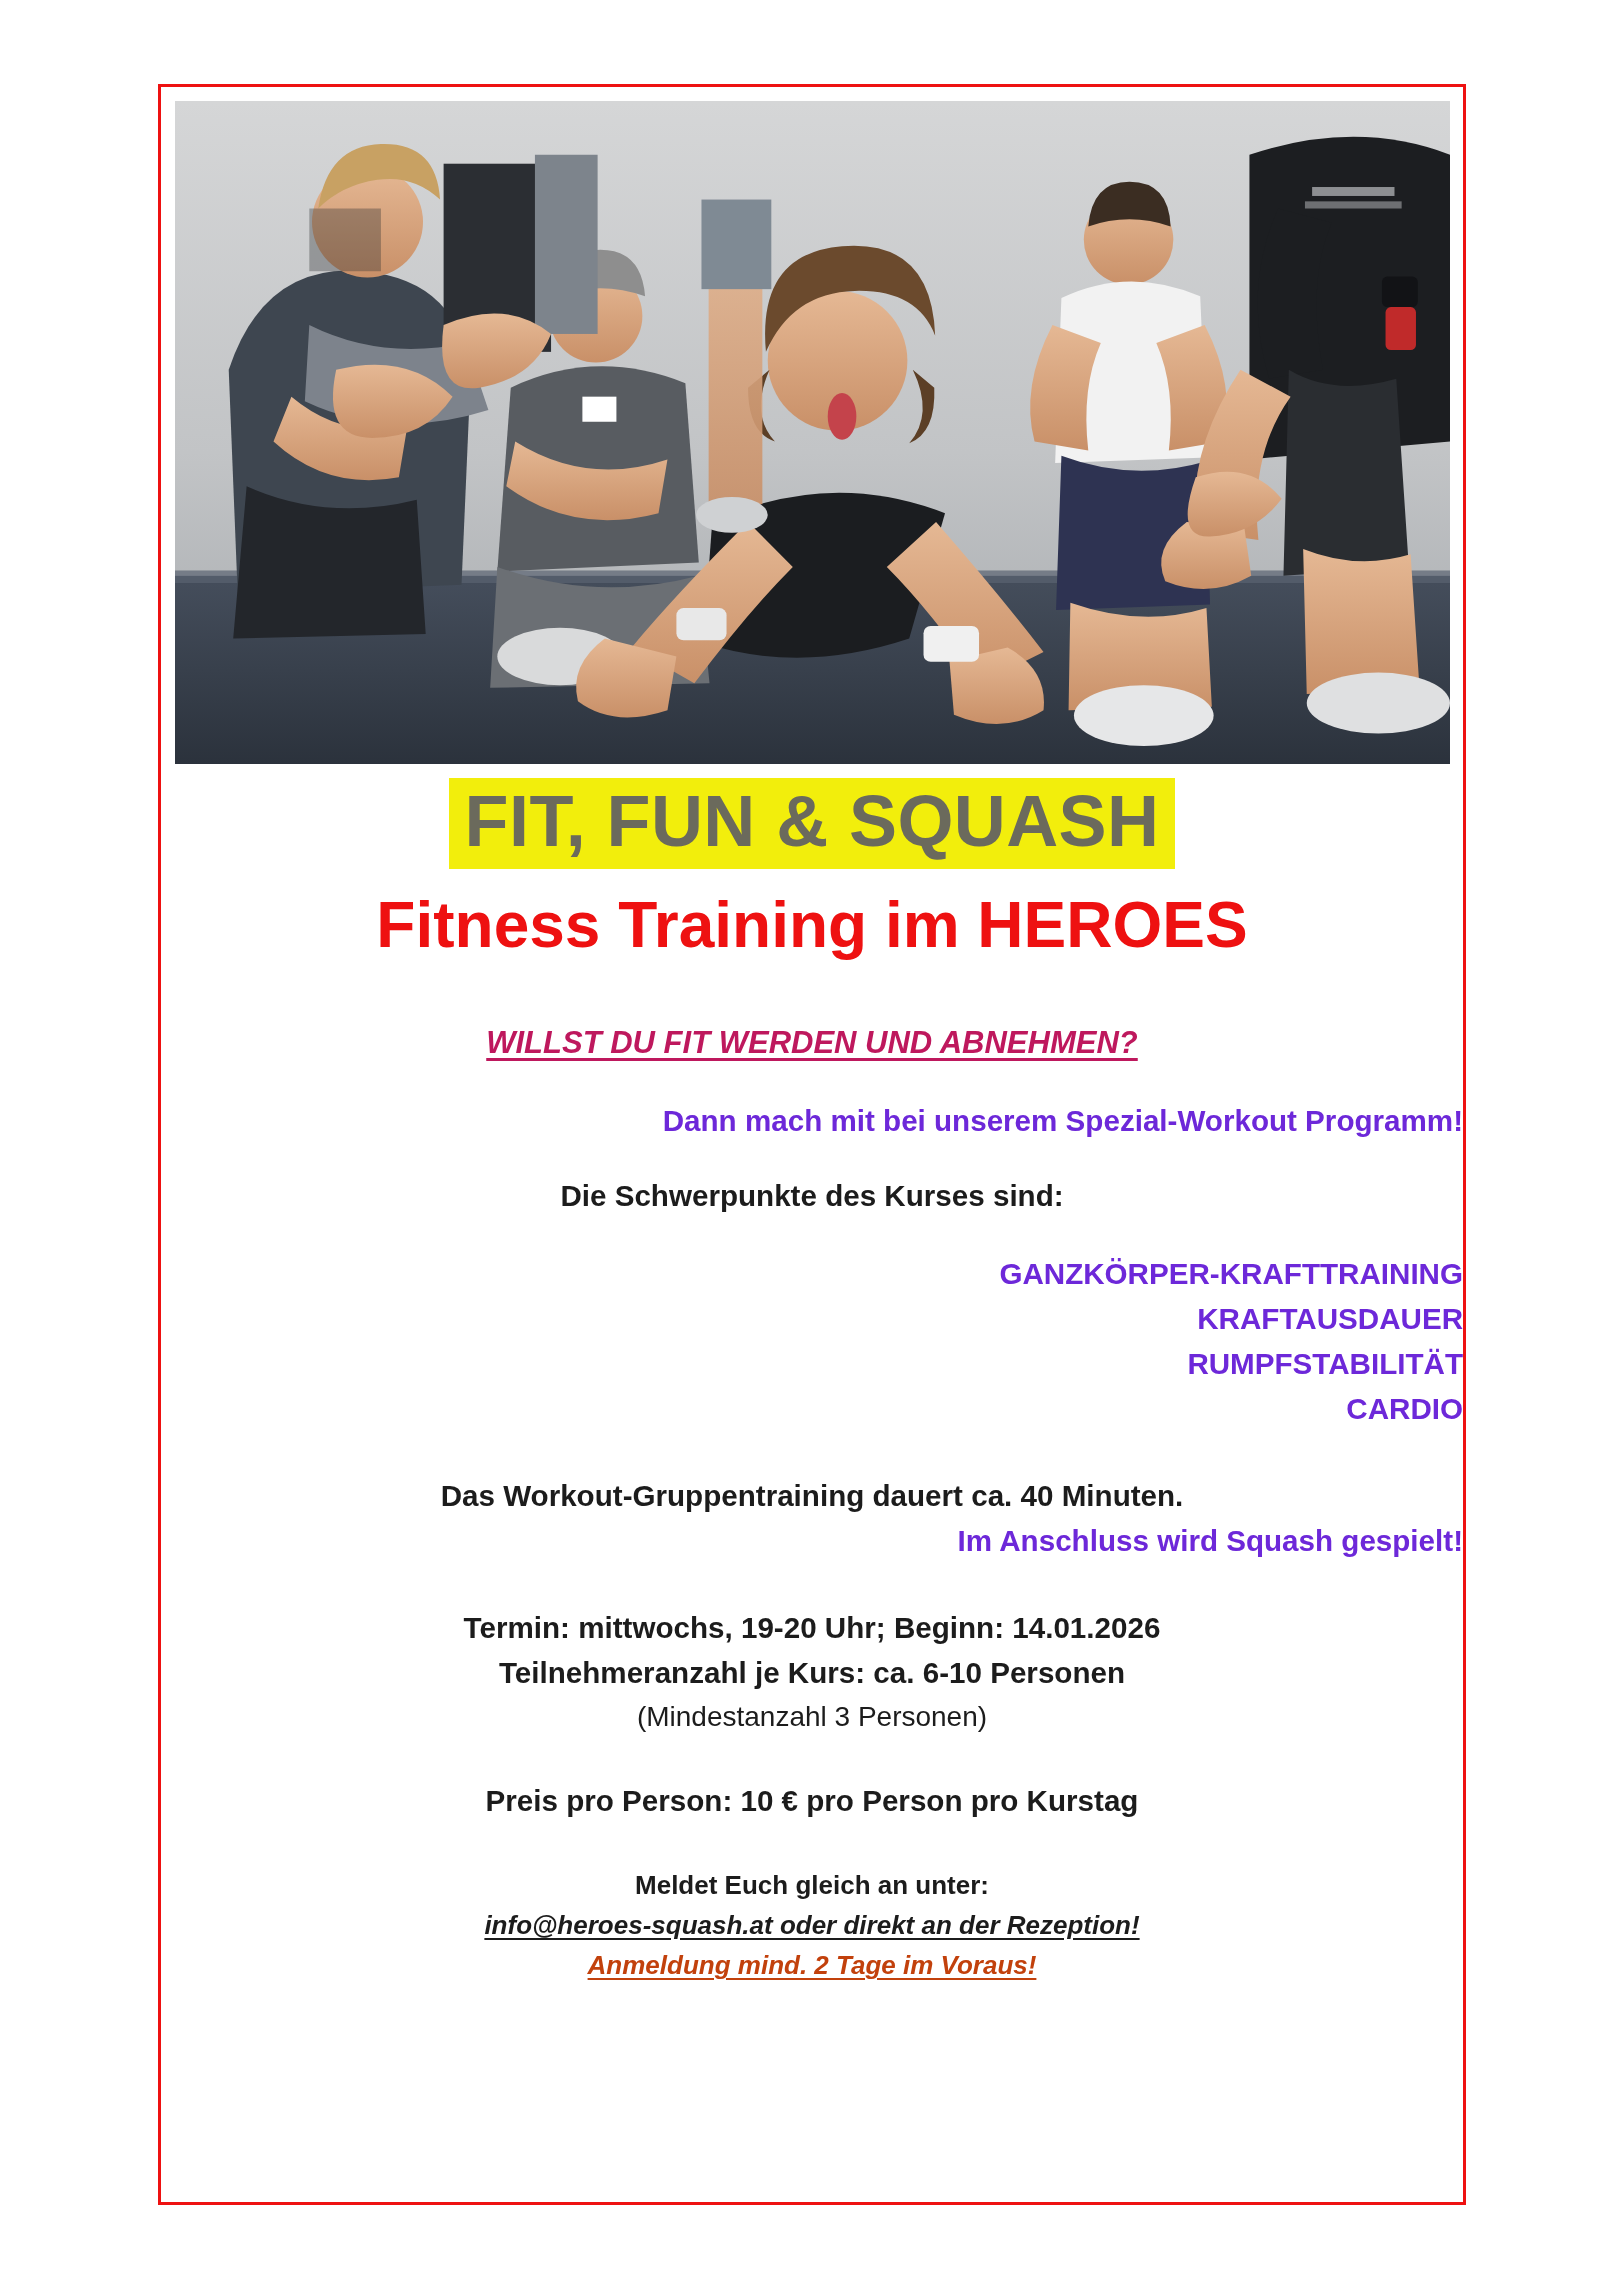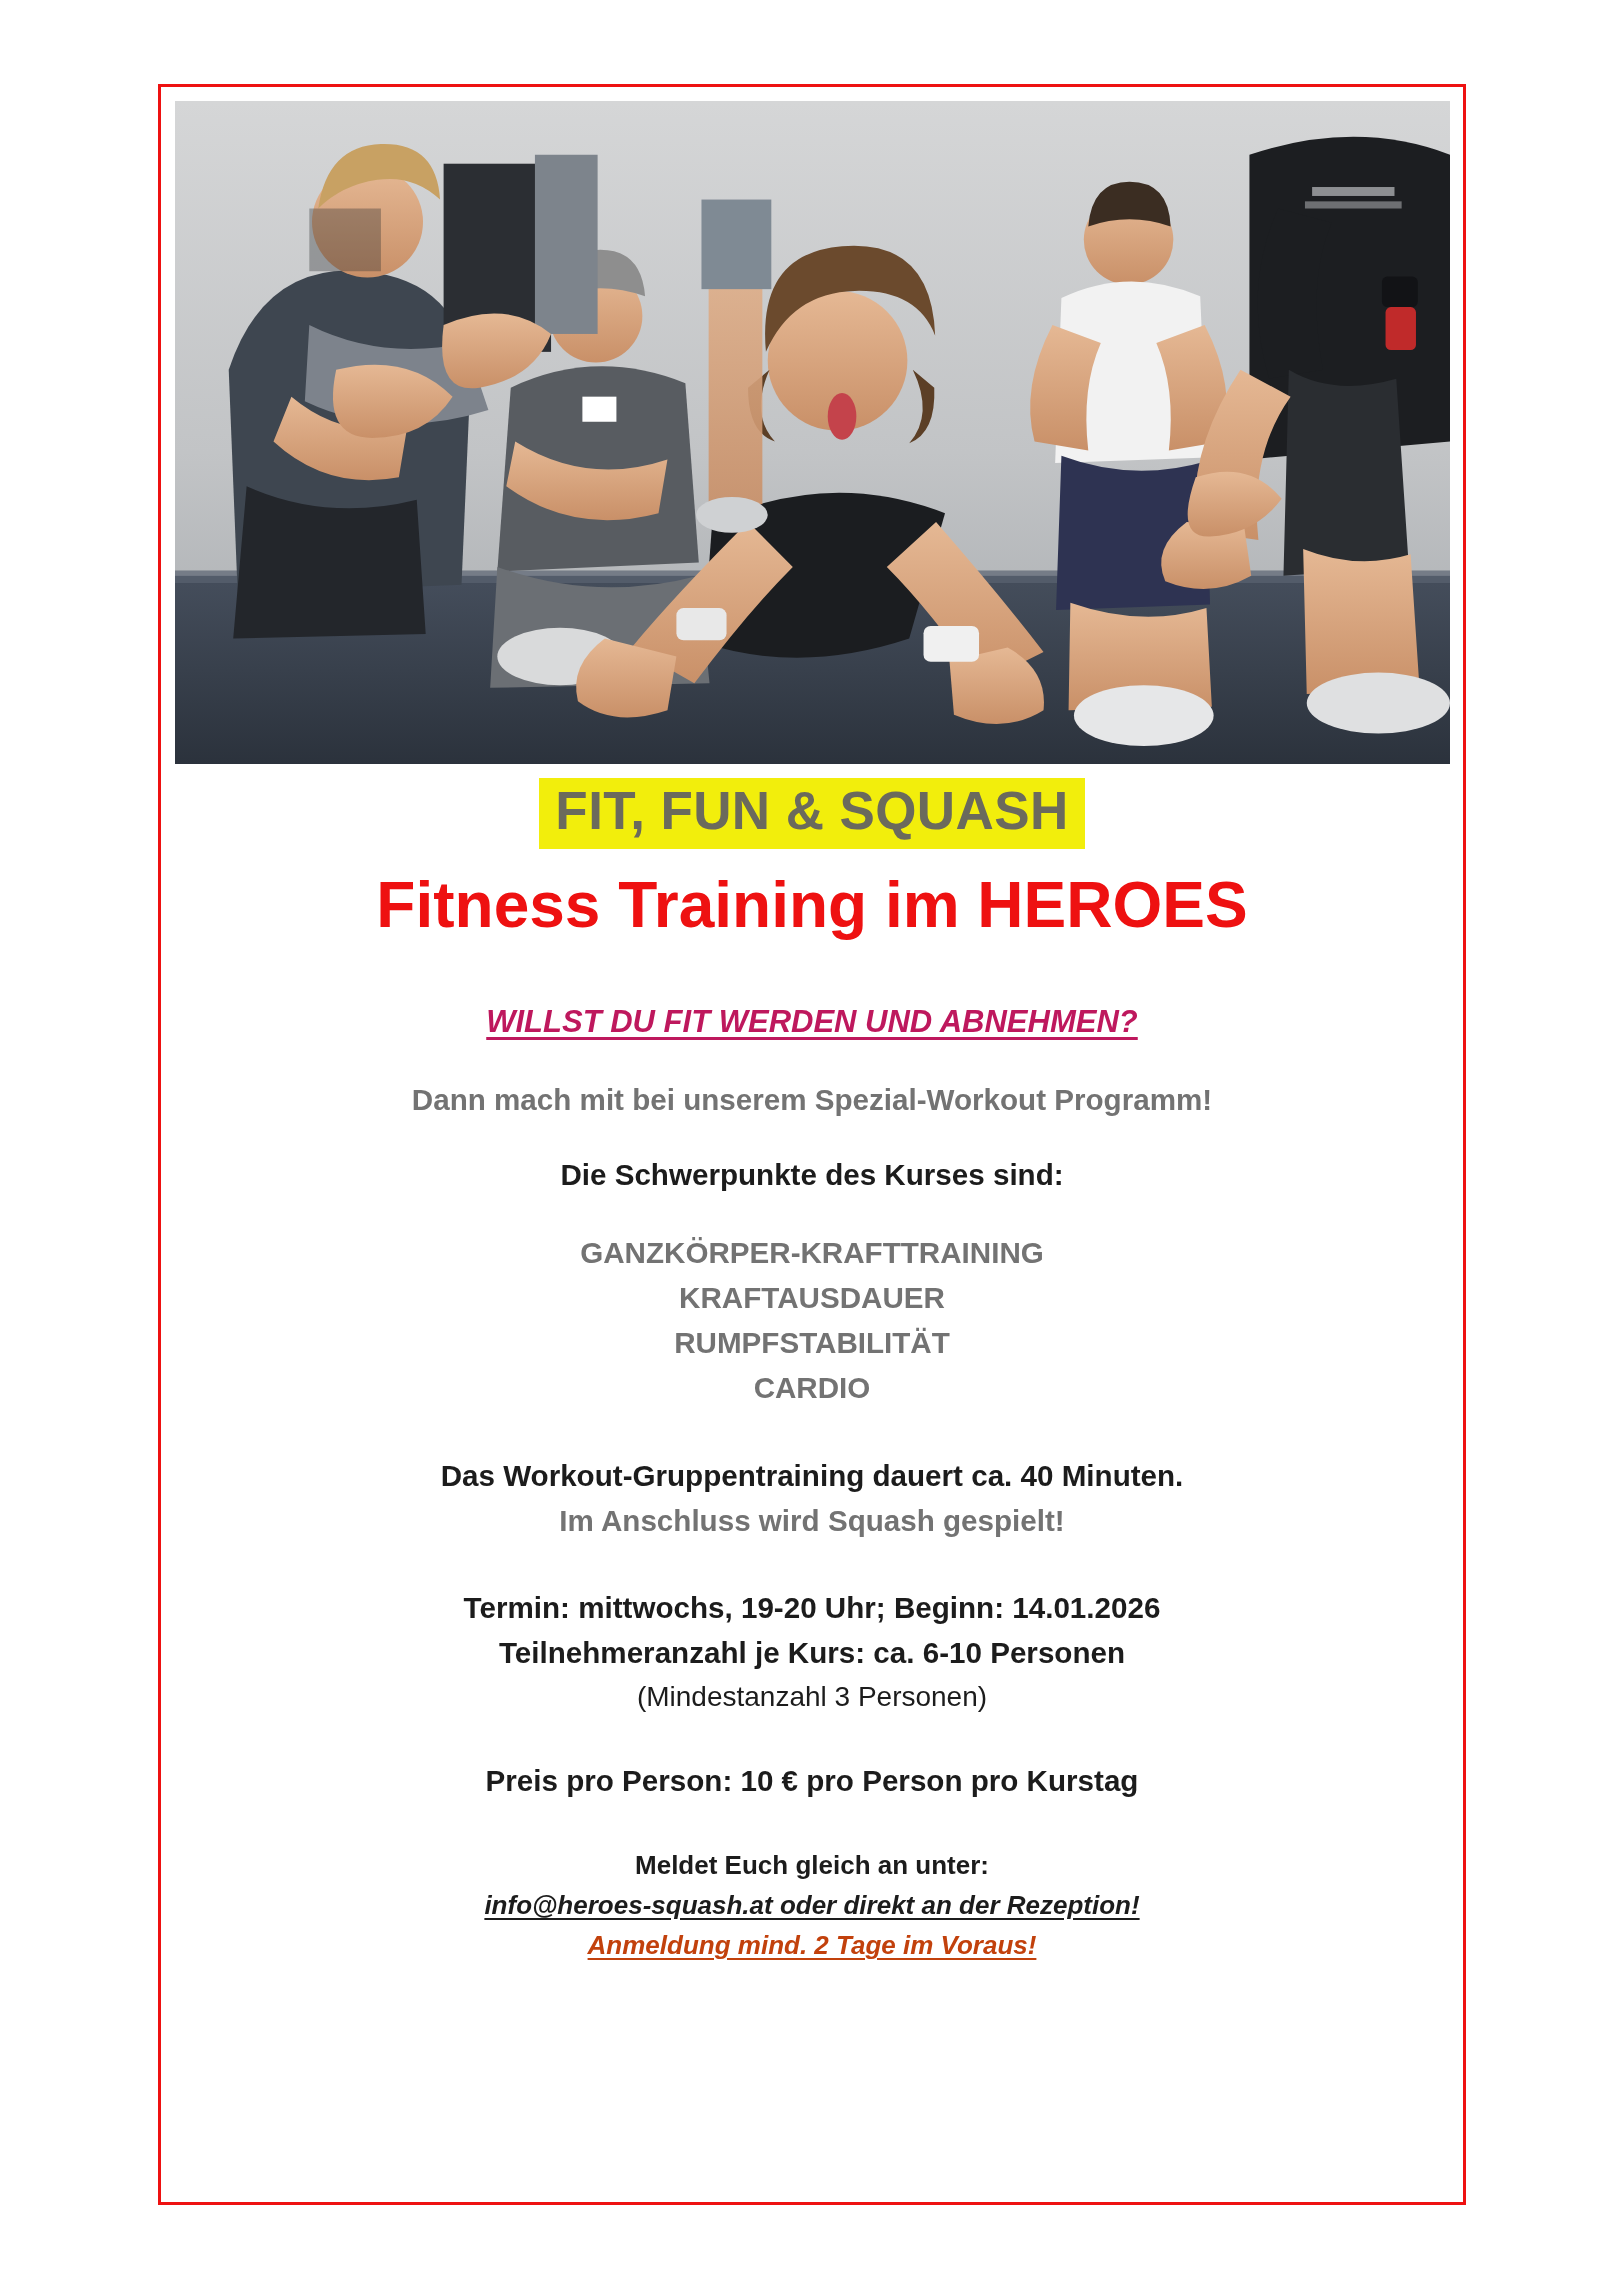--- a/index.html
+++ b/index.html
@@ -52,21 +52,21 @@
     left: 0;
     top: 691px;
     width: 100%;
     text-align: center;
   }
 
   .headline-hl {
     display: inline-block;
     background: #f2ee0c;
     color: #6b6a5c;
-    font-size: 53px;
+    font-size: 72px;
     font-weight: bold;
     letter-spacing: 0.4px;
     padding: 5.4px 16px 9px 16px;
     line-height: 1.06;
   }
 
   .headline-red {
     margin-top: 21.5px;
     color: #ee1111;
     font-size: 64px;
@@ -78,22 +78,23 @@
     margin-top: 64px;
     color: #be185d;
     font-size: 31px;
     font-weight: bold;
     font-style: italic;
     text-decoration: underline;
     text-underline-offset: 4.5px;
   }
 
   .red-bold {
-    color: #737373;
-    font-weight: bold;
+    color: #6d28d9;
+    font-weight: bold;
+    text-align: right;
   }
   .dark-bold {
     color: #1c1c1c;
     font-weight: bold;
   }
 
   .line-join {
     margin-top: 43px;
     font-size: 29.6px;
   }

